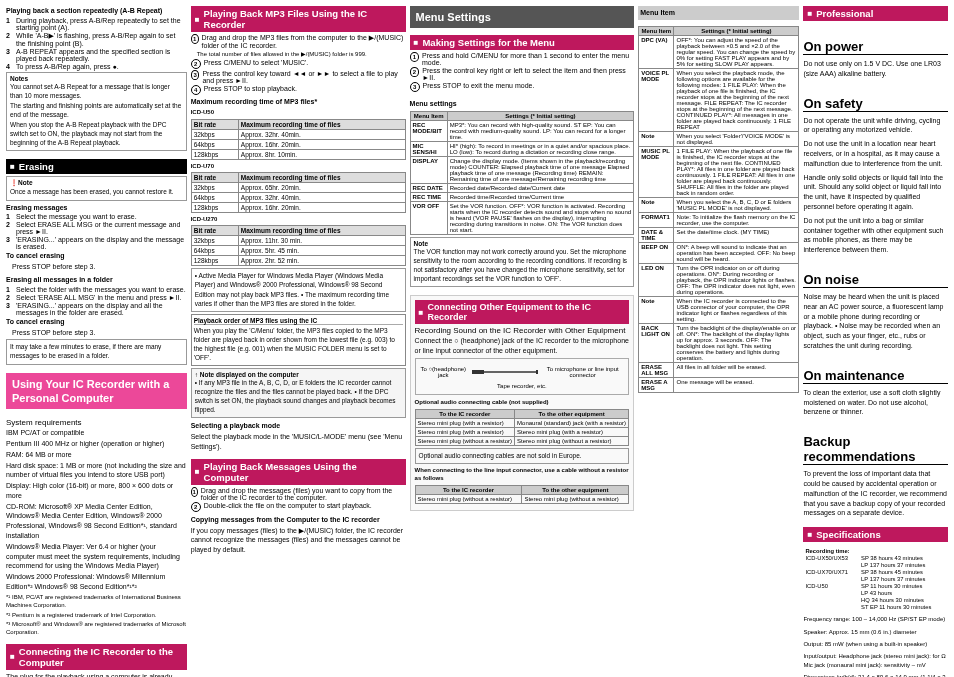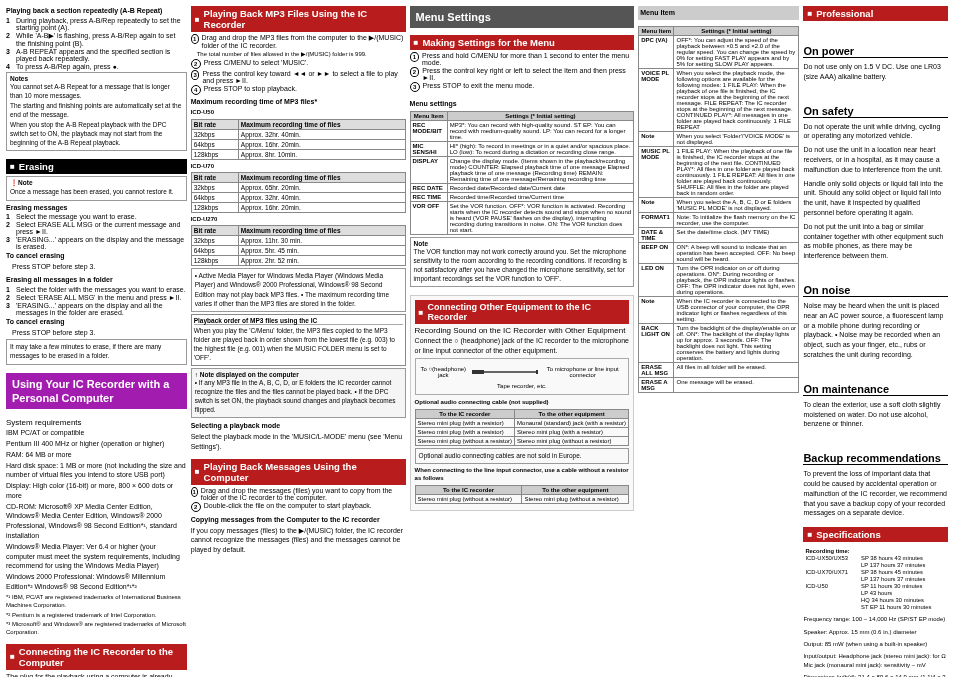--- a/index.html
+++ b/index.html
@@ -26,21 +26,21 @@
     }
     .col1 { width: 185px; }
     .col2 { width: 220px; }
     .col3 { width: 230px; }
     .col4 { width: 165px; }
     .col5 { width: 148px; }
 
     h2.section-title {
       font-size: 9.5px;
       font-weight: bold;
-      background: #b91c1c;
+      background: #be185d;
       color: #fff;
       padding: 2px 4px;
       margin-bottom: 2px;
       display: flex;
       align-items: center;
       gap: 4px;
     }
     h2.section-title::before {
       content: '■';
       font-size: 8px;
@@ -131,21 +131,21 @@
       text-align: center;
     }
     .connector-line {
       display: flex;
       align-items: center;
       justify-content: center;
       gap: 2px;
       font-size: 6px;
     }
     .page-header-box {
-      background: #a21caf;
+      background: #ec4899;
       color: #fff;
       padding: 4px 6px;
       margin-bottom: 4px;
     }
     .page-header-box h1 {
       font-size: 11px;
       font-weight: bold;
       line-height: 1.3;
     }
     .erasing-section h2.section-title {
@@ -164,24 +164,24 @@
       margin-bottom: 1px;
     }
     .big-section {
       border: 1px solid #ccc;
       padding: 4px;
       margin-bottom: 9px;
       background: #f9f9f9;
     }
     .small { font-size: 6px; }
     .precautions-col h3 {
-      font-size: 11px;
+      font-size: 13px;
       font-weight: bold;
       border-bottom: 0.5px solid #000;
-      margin-top: 19px;
+      margin-top: 13px;
       margin-bottom: 1px;
     }
     .specs-table {
       width: 100%;
       font-size: 5.8px;
       border-collapse: collapse;
     }
     .specs-table td {
       padding: 0.5px 2px;
       vertical-align: top;

